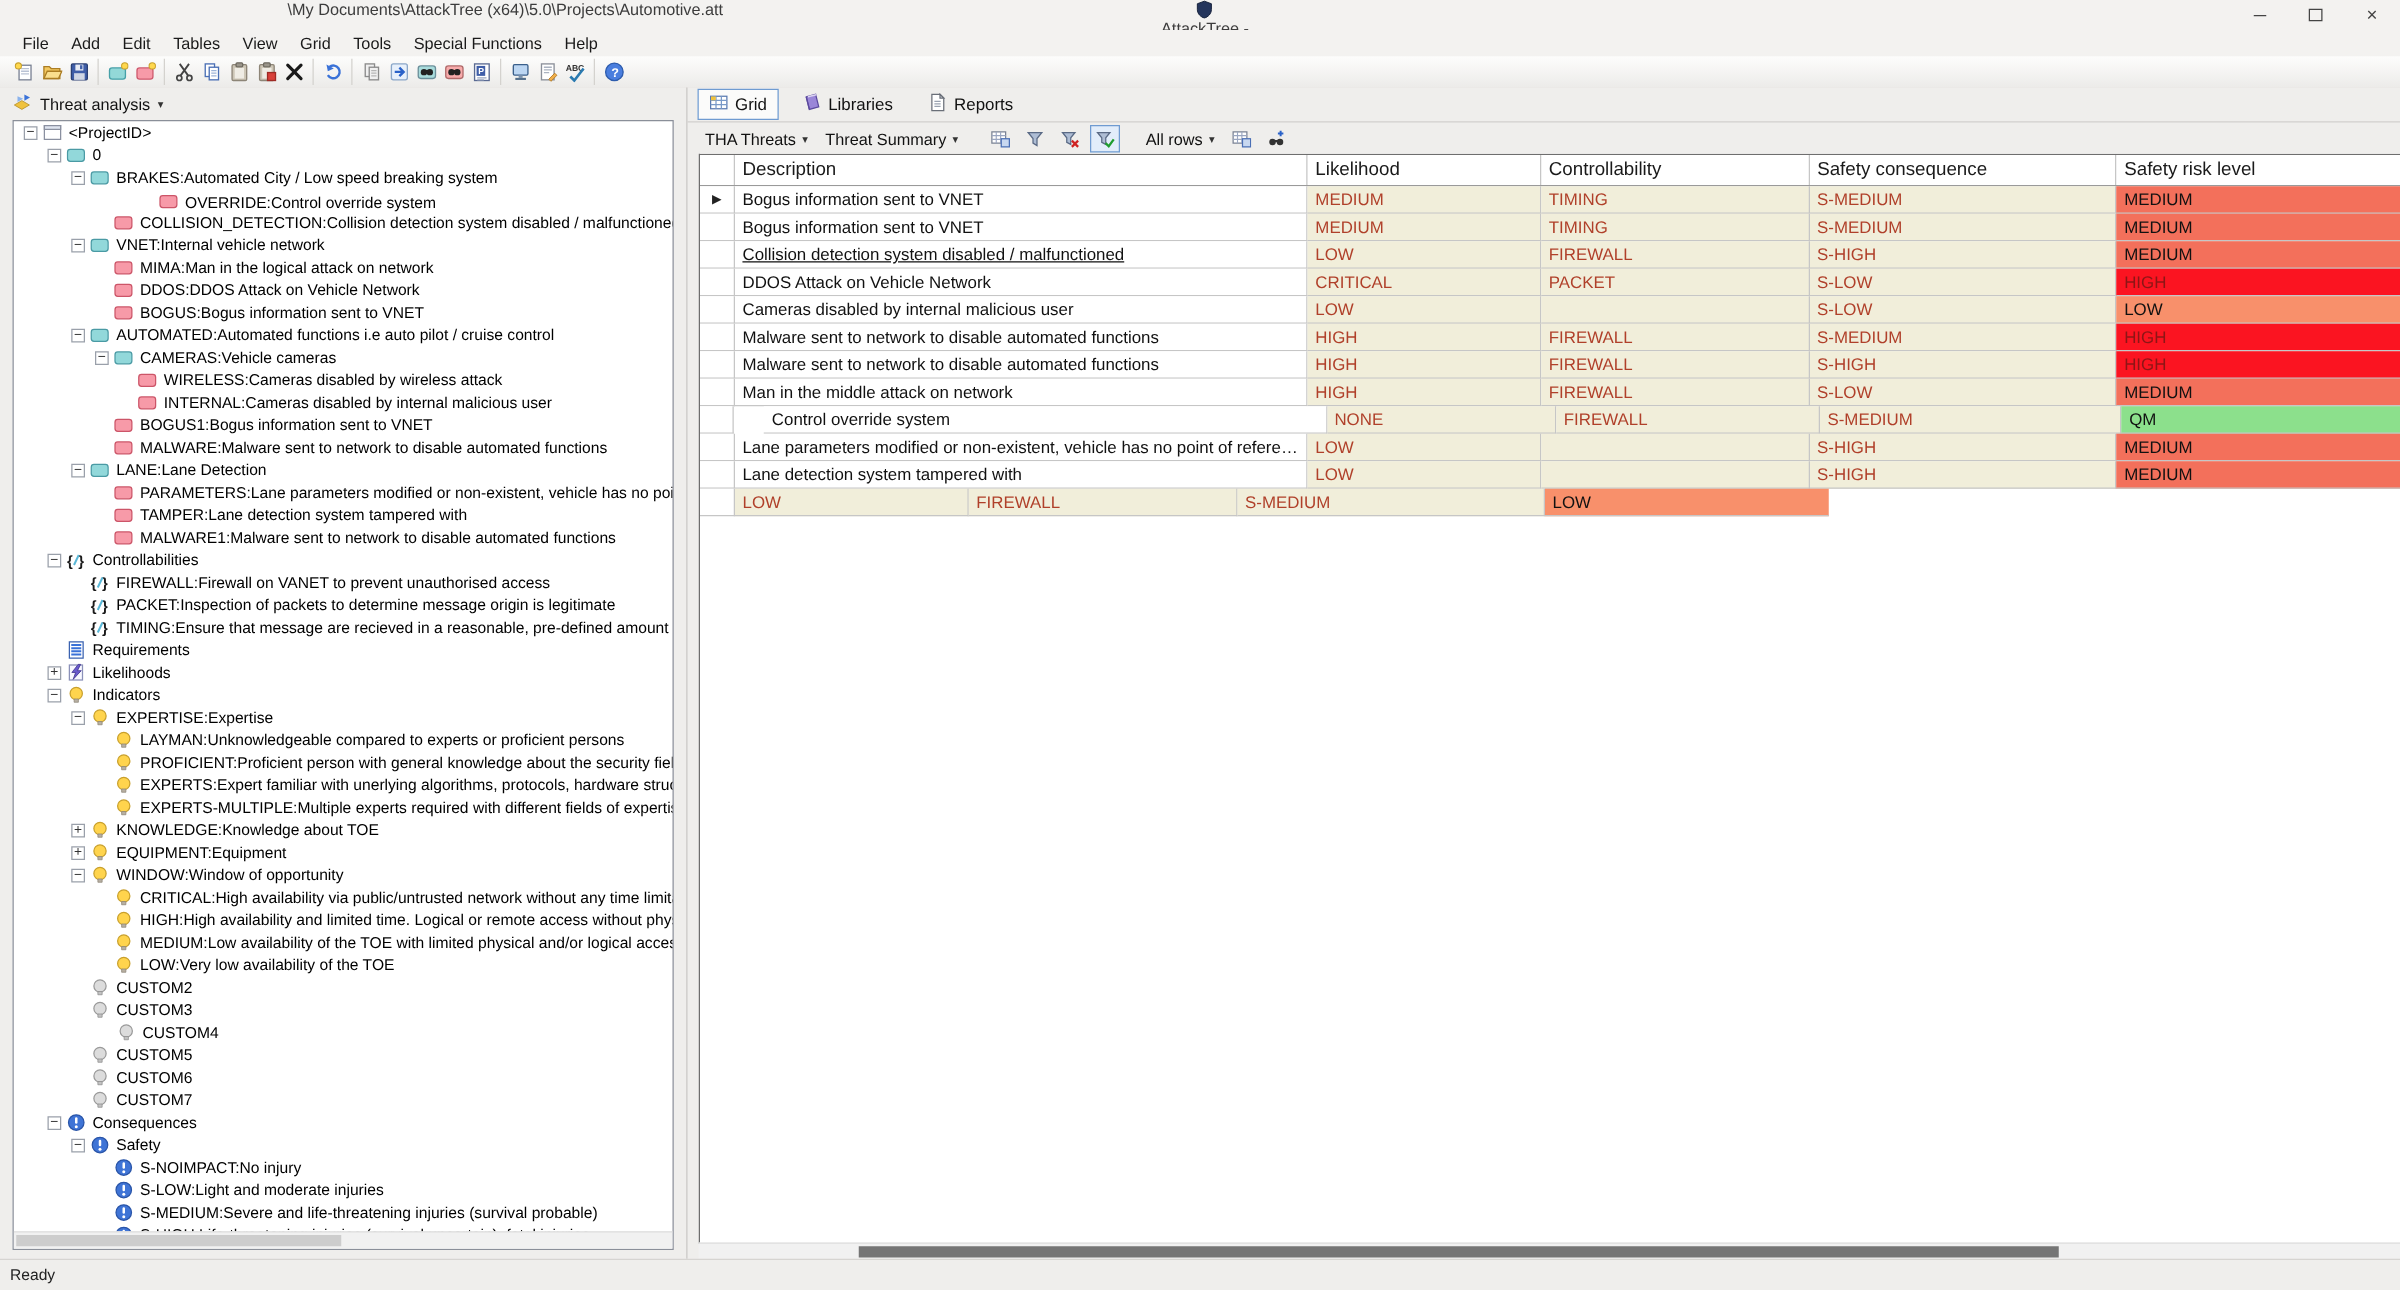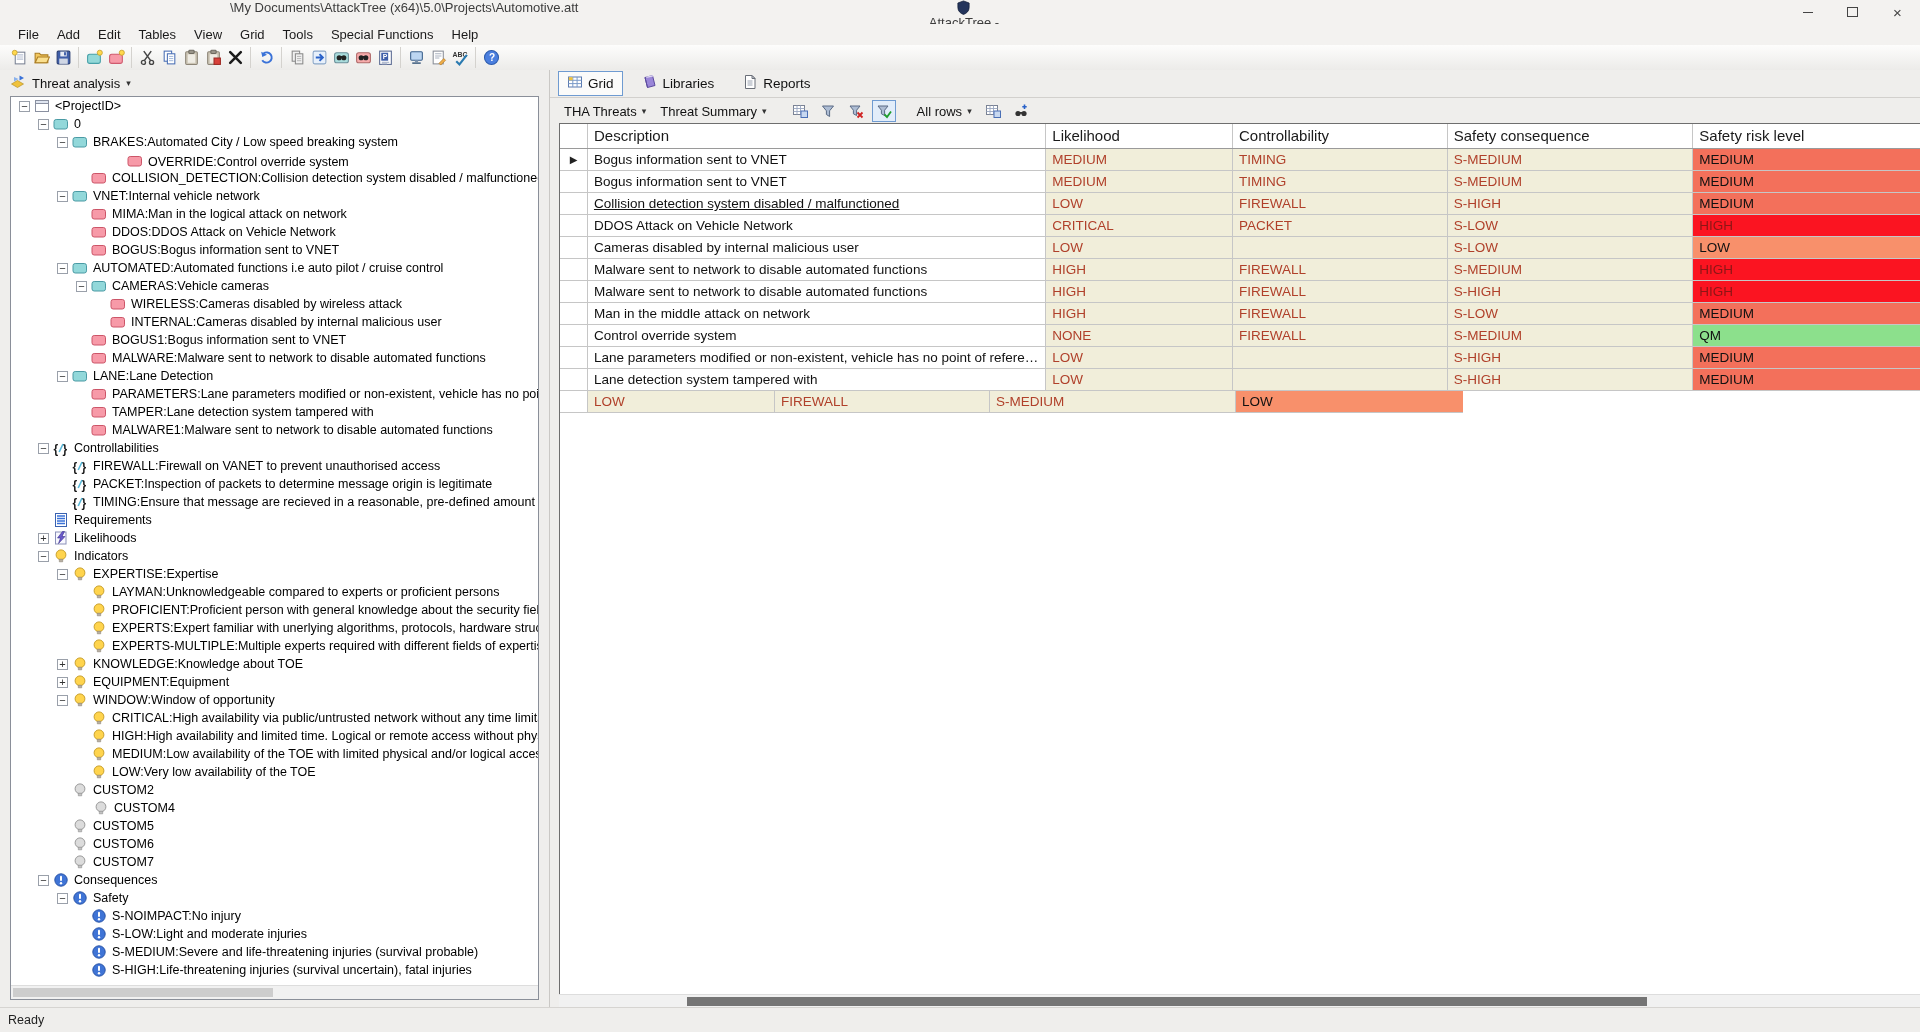--- a/index.html
+++ b/index.html
@@ -557,20 +557,28 @@
           <span class="tree-label">LOW:Very low availability of the TOE</span>
         </div>
         <div class="tree-row" style="padding-left: 46px;">
           <span class="exp-space"></span>
           <span class="tree-icon"><svg viewBox="0 0 16 16" xmlns="http://www.w3.org/2000/svg">
               <circle cx="8" cy="6.8" r="4.9" fill="#dcdcdc" stroke="#9a9a9a"></circle>
               <path d="M6.3 11.2 h3.4 v2.6 h-3.4 Z" fill="#c2c2c2" stroke="#8d8d8d" stroke-width="0.6"></path>
             </svg></span>
           <span class="tree-label">CUSTOM2</span>
         </div>
+        <div class="tree-row" style="padding-left: 46px;">
+          <span class="exp-space"></span>
+          <span class="tree-icon"><svg viewBox="0 0 16 16" xmlns="http://www.w3.org/2000/svg">
+              <circle cx="8" cy="6.8" r="4.9" fill="#dcdcdc" stroke="#9a9a9a"></circle>
+              <path d="M6.3 11.2 h3.4 v2.6 h-3.4 Z" fill="#c2c2c2" stroke="#8d8d8d" stroke-width="0.6"></path>
+            </svg></span>
+          <span class="tree-label">CUSTOM3</span>
+        </div>
         <div class="tree-row" style="padding-left: 46px; margin-left: 21px;">
           <span class="exp-space"></span>
           <span class="tree-icon"><svg viewBox="0 0 16 16" xmlns="http://www.w3.org/2000/svg">
               <circle cx="8" cy="6.8" r="4.9" fill="#dcdcdc" stroke="#9a9a9a"></circle>
               <path d="M6.3 11.2 h3.4 v2.6 h-3.4 Z" fill="#c2c2c2" stroke="#8d8d8d" stroke-width="0.6"></path>
             </svg></span>
           <span class="tree-label">CUSTOM4</span>
         </div>
         <div class="tree-row" style="padding-left: 46px;">
           <span class="exp-space"></span>
@@ -808,21 +816,21 @@
         <div class="grow">
           <div class="cell sel" style="width: 28px;"></div>
           <div class="cell desc" style="width: 459px;">Man in the middle attack on network</div>
           <div class="cell val" style="width: 187px;">HIGH</div>
           <div class="cell val" style="width: 215px;">FIREWALL</div>
           <div class="cell val" style="width: 246px;">S-LOW</div>
           <div class="cell risk" style="width: 227px; background: rgb(243, 112, 91); border-right: none; color: rgb(17, 17, 17);">MEDIUM</div>
         </div>
         <div class="grow">
           <div class="cell sel" style="width: 28px;"></div>
-          <div class="cell desc" style="width: 459px;">Control override system</div>
+          <div class="cell desc" style="width: 459px; margin-left: 24px;">Control override system</div>
           <div class="cell val" style="width: 187px;">NONE</div>
           <div class="cell val" style="width: 215px;">FIREWALL</div>
           <div class="cell val" style="width: 246px;">S-MEDIUM</div>
           <div class="cell risk" style="width: 227px; background: rgb(140, 224, 140); border-right: none; color: rgb(17, 17, 17);">QM</div>
         </div>
         <div class="grow">
           <div class="cell sel" style="width: 28px;"></div>
           <div class="cell desc" style="width: 459px;">Lane parameters modified or non-existent, vehicle has no point of referenc...</div>
           <div class="cell val" style="width: 187px;">LOW</div>
           <div class="cell val" style="width: 215px;"></div>

